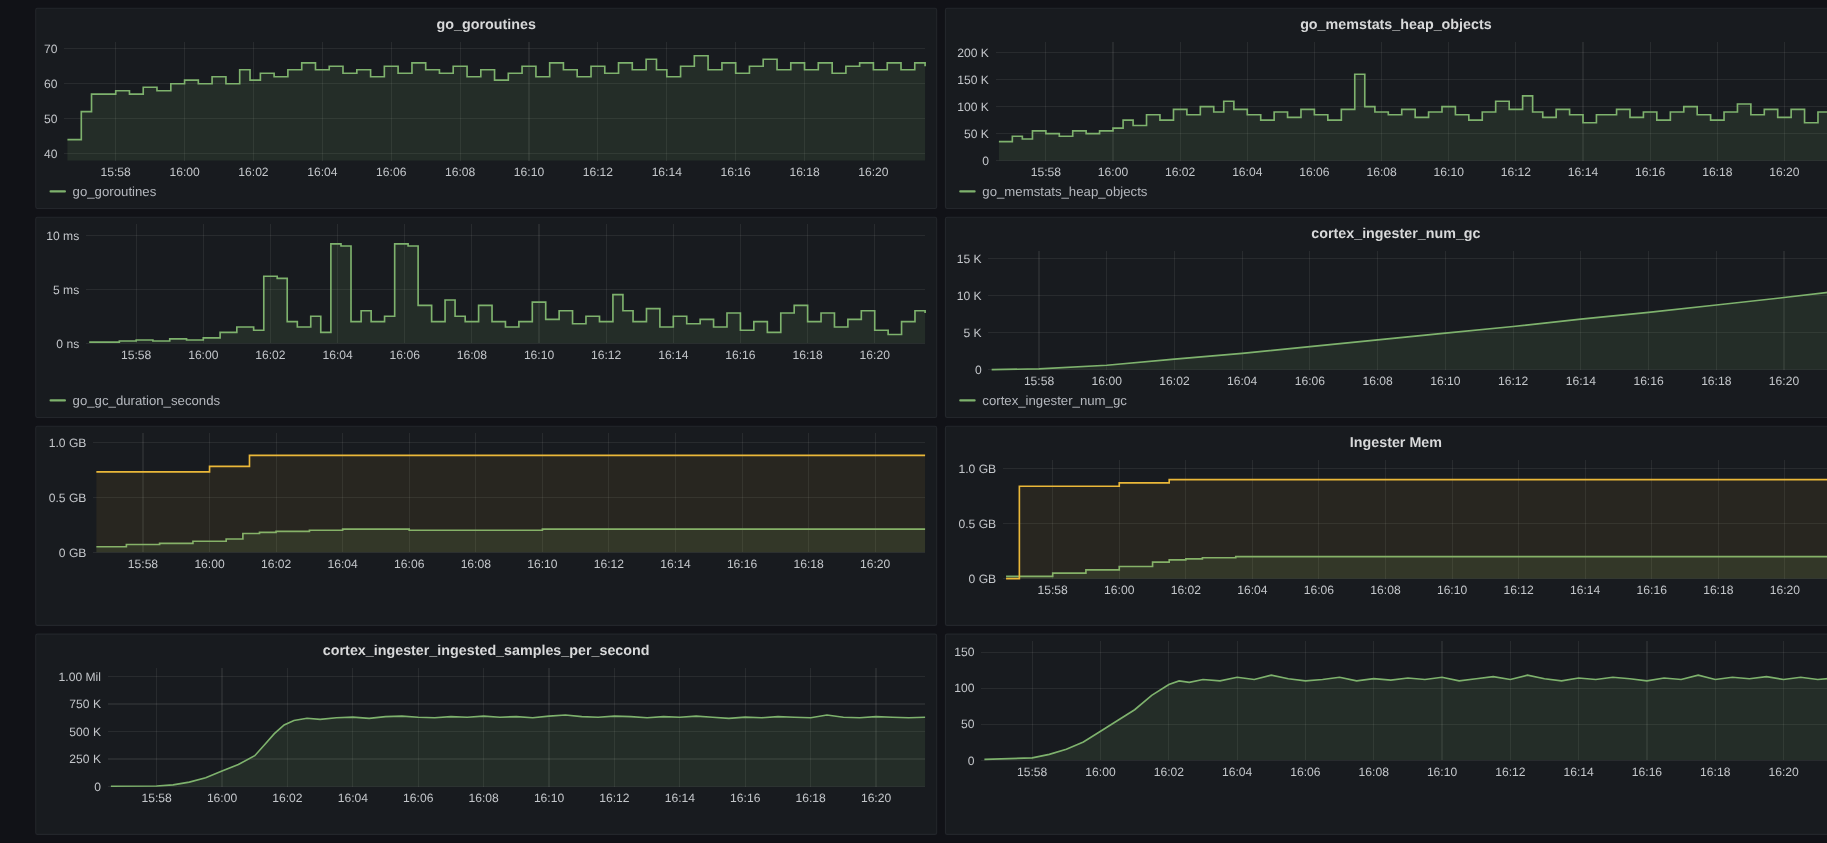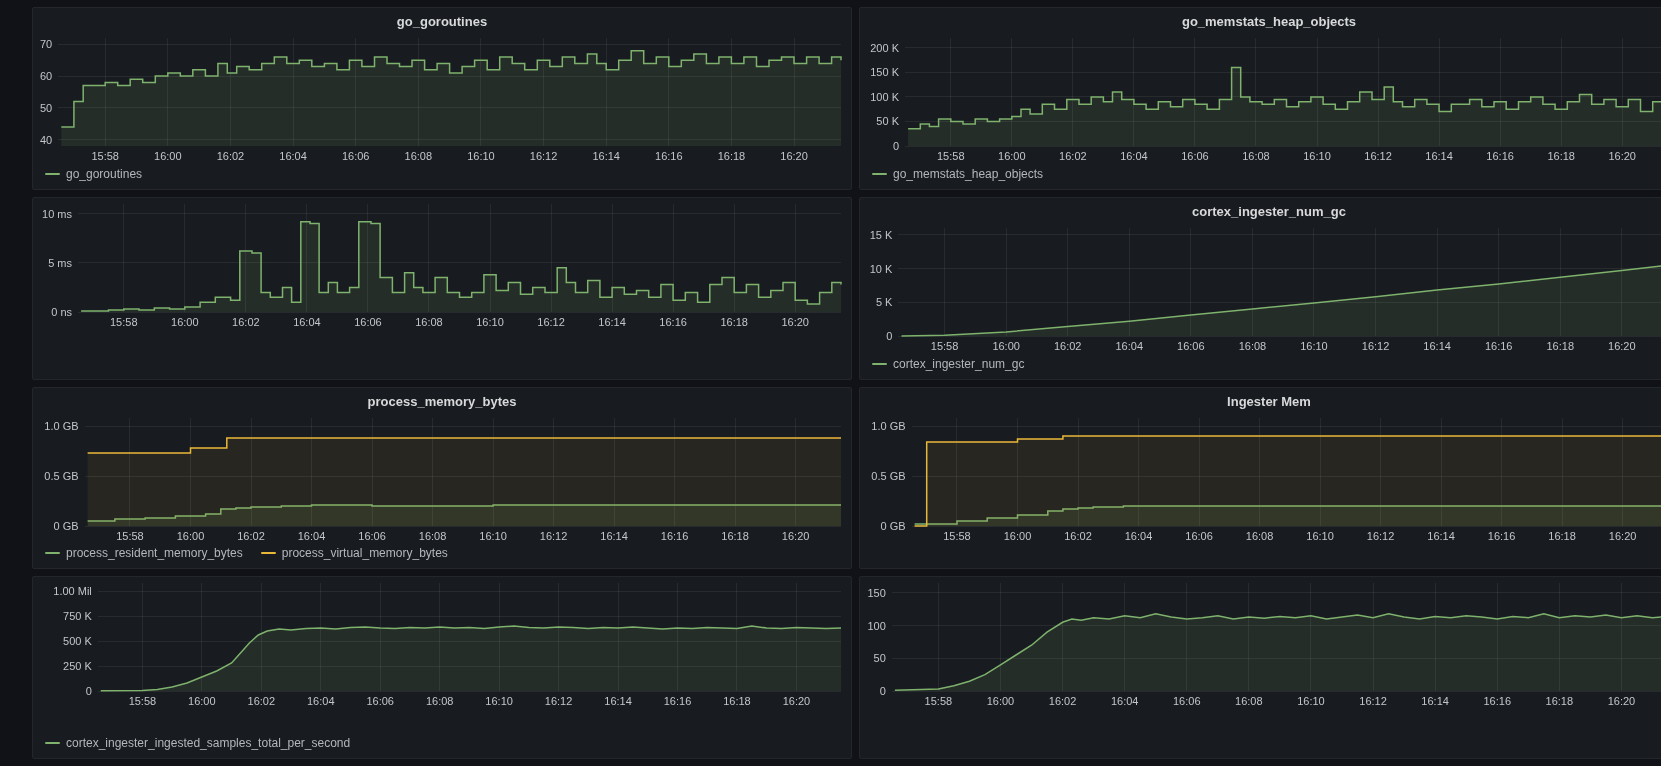--- a/index.html
+++ b/index.html
@@ -149,20 +149,26 @@
           <line x1="640.14" y1="6" x2="640.14" y2="114" class="grid-line"></line>
           <text x="640.14" y="128" class="xtick" text-anchor="middle">16:16</text>
           <line x1="701.18" y1="6" x2="701.18" y2="114" class="grid-line"></line>
           <text x="701.18" y="128" class="xtick" text-anchor="middle">16:18</text>
           <line x1="762.2199999999999" y1="6" x2="762.2199999999999" y2="114" class="grid-line"></line>
           <text x="762.2199999999999" y="128" class="xtick" text-anchor="middle">16:20</text>
           <path d="M48.1 113 L75.5 113 L75.5 112 L90.8 112 L90.8 111.1 L106 111.1 L106 112 L121.3 112 L121.3 110.1 L136.6 110.1 L136.6 111.1 L151.8 111.1 L151.8 109.1 L167.1 109.1 L167.1 104.2 L182.3 104.2 L182.3 99.3 L197.6 99.3 L197.6 102.2 L206.8 102.2 L206.8 53.1 L219 53.1 L219 55.1 L228.1 55.1 L228.1 94.4 L237.3 94.4 L237.3 99.3 L249.5 99.3 L249.5 89.5 L258.6 89.5 L258.6 104.2 L267.8 104.2 L267.8 23.7 L277 23.7 L277 25.6 L286.1 25.6 L286.1 94.4 L295.3 94.4 L295.3 84.5 L304.4 84.5 L304.4 94.4 L316.6 94.4 L316.6 89.5 L325.8 89.5 L325.8 23.7 L338 23.7 L338 25.6 L347.1 25.6 L347.1 79.6 L359.4 79.6 L359.4 94.4 L371.6 94.4 L371.6 74.7 L380.7 74.7 L380.7 89.5 L389.9 89.5 L389.9 94.4 L402.1 94.4 L402.1 79.6 L414.3 79.6 L414.3 94.4 L426.5 94.4 L426.5 99.3 L438.7 99.3 L438.7 94.4 L450.9 94.4 L450.9 76.7 L463.1 76.7 L463.1 92.4 L475.3 92.4 L475.3 84.5 L487.5 84.5 L487.5 96.3 L499.7 96.3 L499.7 89.5 L512 89.5 L512 94.4 L524.2 94.4 L524.2 69.8 L533.3 69.8 L533.3 84.5 L542.5 84.5 L542.5 94.4 L554.7 94.4 L554.7 82.6 L566.9 82.6 L566.9 99.3 L579.1 99.3 L579.1 89.5 L591.3 89.5 L591.3 96.3 L603.5 96.3 L603.5 92.4 L615.7 92.4 L615.7 99.3 L627.9 99.3 L627.9 86.5 L640.1 86.5 L640.1 102.2 L652.3 102.2 L652.3 94.4 L664.6 94.4 L664.6 104.2 L676.8 104.2 L676.8 86.5 L689 86.5 L689 79.6 L701.2 79.6 L701.2 94.4 L713.4 94.4 L713.4 86.5 L725.6 86.5 L725.6 99.3 L737.8 99.3 L737.8 92.4 L750 92.4 L750 84.5 L762.2 84.5 L762.2 102.2 L774.4 102.2 L774.4 106.1 L786.6 106.1 L786.6 94.4 L798.8 94.4 L798.8 84.5 L808 84.5 L808 86.5 L808 114 L48.1 114 Z" fill="#7eb26d" fill-opacity="0.12" stroke="none"></path>
           <path d="M48.1 113 L75.5 113 L75.5 112 L90.8 112 L90.8 111.1 L106 111.1 L106 112 L121.3 112 L121.3 110.1 L136.6 110.1 L136.6 111.1 L151.8 111.1 L151.8 109.1 L167.1 109.1 L167.1 104.2 L182.3 104.2 L182.3 99.3 L197.6 99.3 L197.6 102.2 L206.8 102.2 L206.8 53.1 L219 53.1 L219 55.1 L228.1 55.1 L228.1 94.4 L237.3 94.4 L237.3 99.3 L249.5 99.3 L249.5 89.5 L258.6 89.5 L258.6 104.2 L267.8 104.2 L267.8 23.7 L277 23.7 L277 25.6 L286.1 25.6 L286.1 94.4 L295.3 94.4 L295.3 84.5 L304.4 84.5 L304.4 94.4 L316.6 94.4 L316.6 89.5 L325.8 89.5 L325.8 23.7 L338 23.7 L338 25.6 L347.1 25.6 L347.1 79.6 L359.4 79.6 L359.4 94.4 L371.6 94.4 L371.6 74.7 L380.7 74.7 L380.7 89.5 L389.9 89.5 L389.9 94.4 L402.1 94.4 L402.1 79.6 L414.3 79.6 L414.3 94.4 L426.5 94.4 L426.5 99.3 L438.7 99.3 L438.7 94.4 L450.9 94.4 L450.9 76.7 L463.1 76.7 L463.1 92.4 L475.3 92.4 L475.3 84.5 L487.5 84.5 L487.5 96.3 L499.7 96.3 L499.7 89.5 L512 89.5 L512 94.4 L524.2 94.4 L524.2 69.8 L533.3 69.8 L533.3 84.5 L542.5 84.5 L542.5 94.4 L554.7 94.4 L554.7 82.6 L566.9 82.6 L566.9 99.3 L579.1 99.3 L579.1 89.5 L591.3 89.5 L591.3 96.3 L603.5 96.3 L603.5 92.4 L615.7 92.4 L615.7 99.3 L627.9 99.3 L627.9 86.5 L640.1 86.5 L640.1 102.2 L652.3 102.2 L652.3 94.4 L664.6 94.4 L664.6 104.2 L676.8 104.2 L676.8 86.5 L689 86.5 L689 79.6 L701.2 79.6 L701.2 94.4 L713.4 94.4 L713.4 86.5 L725.6 86.5 L725.6 99.3 L737.8 99.3 L737.8 92.4 L750 92.4 L750 84.5 L762.2 84.5 L762.2 102.2 L774.4 102.2 L774.4 106.1 L786.6 106.1 L786.6 94.4 L798.8 94.4 L798.8 84.5 L808 84.5 L808 86.5" fill="none" stroke="#7eb26d" stroke-width="1.5"></path>
         </svg>
       </div>
+    <div class="legend">
+      <span class="legend-item">
+        <span class="legend-swatch" style="background: rgb(126, 178, 109);"></span>
+        <span class="legend-label">go_gc_duration_seconds</span>
+      </span>
+    </div>
   </section>
 
   <section class="panel">
     <h2 class="panel-title">cortex_ingester_num_gc</h2>
     <div class="plot">
         <svg width="818" height="133">
           <line x1="38.4" y1="114" x2="808" y2="114" class="grid-line"></line>
           <text x="32.4" y="118" class="ytick" text-anchor="end">0</text>
           <line x1="38.4" y1="80.25" x2="808" y2="80.25" class="grid-line"></line>
           <text x="32.4" y="84.25" class="ytick" text-anchor="end">5 K</text>
@@ -200,21 +206,20 @@
       </div>
     <div class="legend">
       <span class="legend-item">
         <span class="legend-swatch" style="background: rgb(126, 178, 109);"></span>
         <span class="legend-label">cortex_ingester_num_gc</span>
       </span>
     </div>
   </section>
 
   <section class="panel">
-    <h2 class="panel-title">process_memory_bytes</h2>
     <div class="plot">
         <svg width="818" height="133">
           <line x1="51.599999999999994" y1="114" x2="808" y2="114" class="grid-line"></line>
           <text x="45.599999999999994" y="118" class="ytick" text-anchor="end">0 GB</text>
           <line x1="51.599999999999994" y1="64" x2="808" y2="64" class="grid-line"></line>
           <text x="45.599999999999994" y="68" class="ytick" text-anchor="end">0.5 GB</text>
           <line x1="51.599999999999994" y1="14.000000000000014" x2="808" y2="14.000000000000014" class="grid-line"></line>
           <text x="45.599999999999994" y="18.000000000000014" class="ytick" text-anchor="end">1.0 GB</text>
           <line x1="96.984" y1="6" x2="96.984" y2="114" class="grid-line"></line>
           <text x="96.984" y="128" class="xtick" text-anchor="middle">15:58</text>
@@ -239,30 +244,20 @@
           <line x1="702.104" y1="6" x2="702.104" y2="114" class="grid-line"></line>
           <text x="702.104" y="128" class="xtick" text-anchor="middle">16:18</text>
           <line x1="762.616" y1="6" x2="762.616" y2="114" class="grid-line"></line>
           <text x="762.616" y="128" class="xtick" text-anchor="middle">16:20</text>
           <path d="M54.6 109 L81.9 109 L81.9 107 L112.1 107 L112.1 106 L142.4 106 L142.4 104 L172.6 104 L172.6 102 L187.8 102 L187.8 97 L202.9 97 L202.9 96 L218 96 L218 95 L248.3 95 L248.3 94 L278.5 94 L278.5 93 L339 93 L339 94 L460.1 94 L460.1 93 L611.3 93 L611.3 93 L808 93 L808 93 L808 114 L54.6 114 Z" fill="#7eb26d" fill-opacity="0.12" stroke="none"></path>
           <path d="M54.6 109 L81.9 109 L81.9 107 L112.1 107 L112.1 106 L142.4 106 L142.4 104 L172.6 104 L172.6 102 L187.8 102 L187.8 97 L202.9 97 L202.9 96 L218 96 L218 95 L248.3 95 L248.3 94 L278.5 94 L278.5 93 L339 93 L339 94 L460.1 94 L460.1 93 L611.3 93 L611.3 93 L808 93 L808 93" fill="none" stroke="#7eb26d" stroke-width="1.5"></path>
           <path d="M54.6 41 L151.4 41 L151.4 41 L157.5 41 L157.5 36 L187.8 36 L187.8 36 L193.8 36 L193.8 26 L808 26 L808 26 L808 114 L54.6 114 Z" fill="#eab839" fill-opacity="0.08" stroke="none"></path>
           <path d="M54.6 41 L151.4 41 L151.4 41 L157.5 41 L157.5 36 L187.8 36 L187.8 36 L193.8 36 L193.8 26 L808 26 L808 26" fill="none" stroke="#eab839" stroke-width="1.5"></path>
         </svg>
       </div>
-    <div class="legend">
-      <span class="legend-item">
-        <span class="legend-swatch" style="background: rgb(126, 178, 109);"></span>
-        <span class="legend-label">process_resident_memory_bytes</span>
-      </span>
-      <span class="legend-item">
-        <span class="legend-swatch" style="background: rgb(234, 184, 57);"></span>
-        <span class="legend-label">process_virtual_memory_bytes</span>
-      </span>
-    </div>
   </section>
 
   <section class="panel">
     <h2 class="panel-title">Ingester Mem</h2>
     <div class="plot">
         <svg width="818" height="133">
           <line x1="51.599999999999994" y1="114" x2="808" y2="114" class="grid-line"></line>
           <text x="45.599999999999994" y="118" class="ytick" text-anchor="end">0 GB</text>
           <line x1="51.599999999999994" y1="64" x2="808" y2="64" class="grid-line"></line>
           <text x="45.599999999999994" y="68" class="ytick" text-anchor="end">0.5 GB</text>
@@ -294,20 +289,21 @@
           <text x="762.616" y="128" class="xtick" text-anchor="middle">16:20</text>
           <path d="M54.6 112 L97 112 L97 109 L127.2 109 L127.2 106 L157.5 106 L157.5 103 L187.8 103 L187.8 99 L202.9 99 L202.9 97 L218 97 L218 96 L233.1 96 L233.1 95 L263.4 95 L263.4 94 L399.5 94 L399.5 94 L581.1 94 L581.1 94 L808 94 L808 94 L808 114 L54.6 114 Z" fill="#7eb26d" fill-opacity="0.12" stroke="none"></path>
           <path d="M54.6 112 L97 112 L97 109 L127.2 109 L127.2 106 L157.5 106 L157.5 103 L187.8 103 L187.8 99 L202.9 99 L202.9 97 L218 97 L218 96 L233.1 96 L233.1 95 L263.4 95 L263.4 94 L399.5 94 L399.5 94 L581.1 94 L581.1 94 L808 94 L808 94" fill="none" stroke="#7eb26d" stroke-width="1.5"></path>
           <path d="M54.6 114 L63.7 114 L63.7 114 L66.7 114 L66.7 30 L154.5 30 L154.5 30 L157.5 30 L157.5 27 L196.8 27 L196.8 27 L202.9 27 L202.9 24 L808 24 L808 24 L808 114 L54.6 114 Z" fill="#eab839" fill-opacity="0.08" stroke="none"></path>
           <path d="M54.6 114 L63.7 114 L63.7 114 L66.7 114 L66.7 30 L154.5 30 L154.5 30 L157.5 30 L157.5 27 L196.8 27 L196.8 27 L202.9 27 L202.9 24 L808 24 L808 24" fill="none" stroke="#eab839" stroke-width="1.5"></path>
         </svg>
       </div>
   </section>
 
   <section class="panel">
+    <h2 class="panel-title">cortex_ingester_ingested_samples_per_second</h2>
     <div class="plot">
         <svg width="818" height="133">
           <line x1="64.8" y1="114" x2="808" y2="114" class="grid-line"></line>
           <text x="58.8" y="118" class="ytick" text-anchor="end">0</text>
           <line x1="64.8" y1="89" x2="808" y2="89" class="grid-line"></line>
           <text x="58.8" y="93" class="ytick" text-anchor="end">250 K</text>
           <line x1="64.8" y1="64" x2="808" y2="64" class="grid-line"></line>
           <text x="58.8" y="68" class="ytick" text-anchor="end">500 K</text>
           <line x1="64.8" y1="39" x2="808" y2="39" class="grid-line"></line>
           <text x="58.8" y="43" class="ytick" text-anchor="end">750 K</text>
@@ -334,26 +330,20 @@
           <line x1="644.496" y1="6" x2="644.496" y2="114" class="grid-line"></line>
           <text x="644.496" y="128" class="xtick" text-anchor="middle">16:16</text>
           <line x1="703.952" y1="6" x2="703.952" y2="114" class="grid-line"></line>
           <text x="703.952" y="128" class="xtick" text-anchor="middle">16:18</text>
           <line x1="763.4079999999999" y1="6" x2="763.4079999999999" y2="114" class="grid-line"></line>
           <text x="763.4079999999999" y="128" class="xtick" text-anchor="middle">16:20</text>
           <path d="M67.8 113.8 L109.4 113.5 L124.3 112.5 L139.1 110 L154 106 L168.8 100 L183.7 94 L198.6 86 L207.5 76 L216.4 66 L225.3 58 L234.2 54 L246.1 52 L258 53 L272.9 51.5 L287.8 51 L302.6 52 L317.5 50.5 L332.4 50 L347.2 51 L362.1 51.5 L376.9 50.5 L391.8 51 L406.7 50 L421.5 51 L436.4 50.5 L451.3 51.5 L466.1 50 L481 49 L495.9 50.5 L510.7 51 L525.6 50 L540.4 50.5 L555.3 51.5 L570.2 50.5 L585 51 L599.9 50 L614.8 51 L629.6 52 L644.5 51 L659.4 51.5 L674.2 50.5 L689.1 51 L704 51.5 L718.8 49 L733.7 51 L748.5 51.5 L763.4 50.5 L778.3 51 L793.1 51.5 L808 51 L808 114 L67.8 114 Z" fill="#7eb26d" fill-opacity="0.12" stroke="none"></path>
           <path d="M67.8 113.8 L109.4 113.5 L124.3 112.5 L139.1 110 L154 106 L168.8 100 L183.7 94 L198.6 86 L207.5 76 L216.4 66 L225.3 58 L234.2 54 L246.1 52 L258 53 L272.9 51.5 L287.8 51 L302.6 52 L317.5 50.5 L332.4 50 L347.2 51 L362.1 51.5 L376.9 50.5 L391.8 51 L406.7 50 L421.5 51 L436.4 50.5 L451.3 51.5 L466.1 50 L481 49 L495.9 50.5 L510.7 51 L525.6 50 L540.4 50.5 L555.3 51.5 L570.2 50.5 L585 51 L599.9 50 L614.8 51 L629.6 52 L644.5 51 L659.4 51.5 L674.2 50.5 L689.1 51 L704 51.5 L718.8 49 L733.7 51 L748.5 51.5 L763.4 50.5 L778.3 51 L793.1 51.5 L808 51" fill="none" stroke="#7eb26d" stroke-width="1.5"></path>
         </svg>
       </div>
-    <div class="legend">
-      <span class="legend-item">
-        <span class="legend-swatch" style="background: rgb(126, 178, 109);"></span>
-        <span class="legend-label">cortex_ingester_ingested_samples_total_per_second</span>
-      </span>
-    </div>
   </section>
 
   <section class="panel">
     <div class="plot">
         <svg width="818" height="133">
           <line x1="31.799999999999997" y1="114" x2="808" y2="114" class="grid-line"></line>
           <text x="25.799999999999997" y="118" class="ytick" text-anchor="end">0</text>
           <line x1="31.799999999999997" y1="81.27272727272728" x2="808" y2="81.27272727272728" class="grid-line"></line>
           <text x="25.799999999999997" y="85.27272727272728" class="ytick" text-anchor="end">50</text>
           <line x1="31.799999999999997" y1="48.54545454545455" x2="808" y2="48.54545454545455" class="grid-line"></line>

